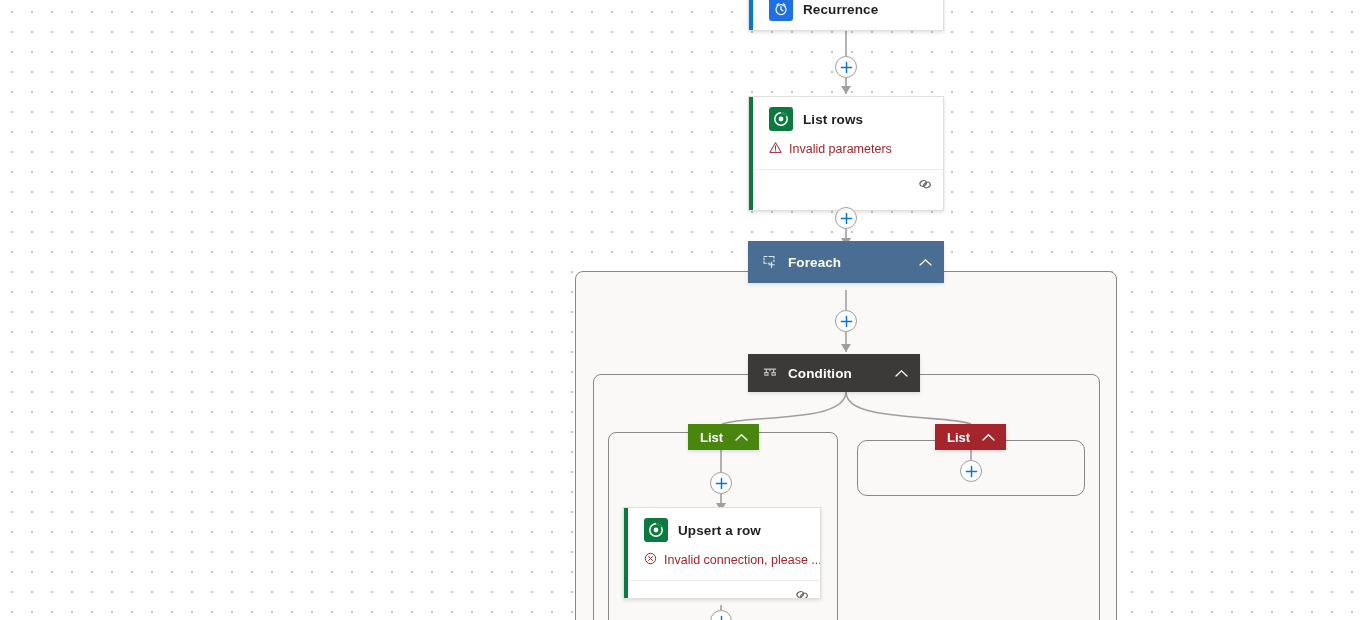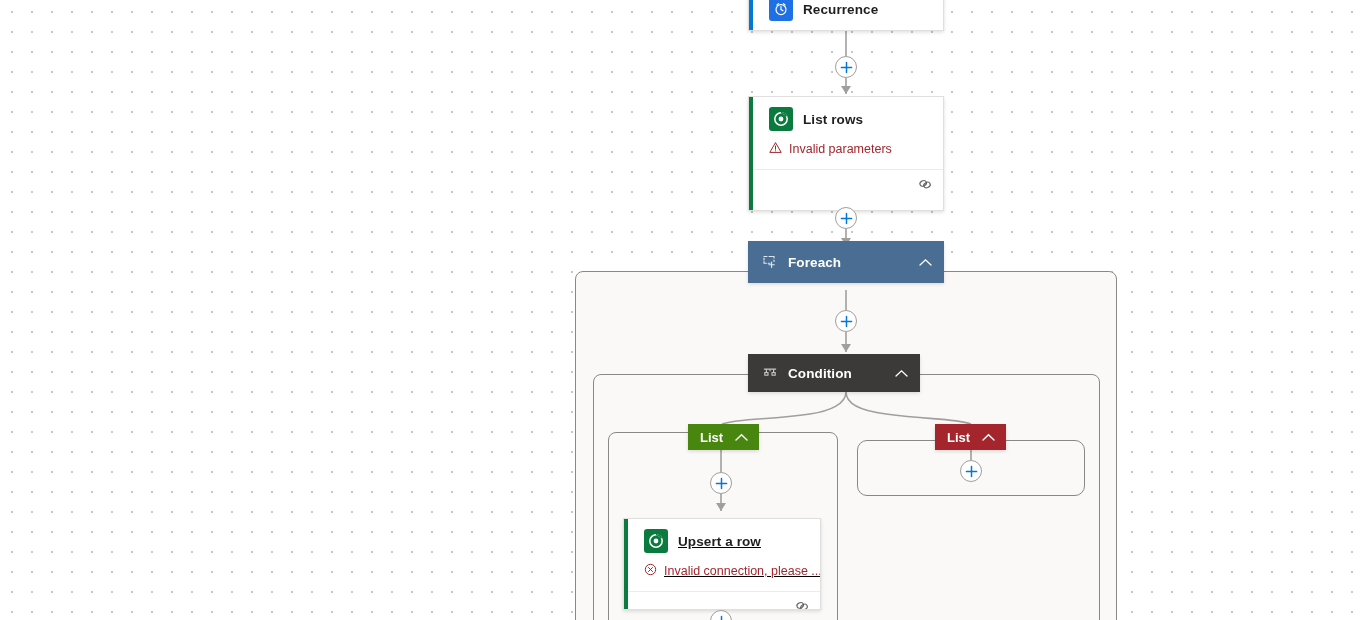--- a/index.html
+++ b/index.html
@@ -69,21 +69,21 @@
     border-top:1px solid #edebe9;
     height:32px;
     display:flex;align-items:center;justify-content:flex-end;
     padding-right:10px;
   }
 
   
   #card-recurrence{left:748px;top:-14px;width:196px;height:45px;}
   #card-recurrence .card-head{height:44px;}
   #card-listrows{left:748px;top:96px;width:196px;height:115px;}
-  #card-upsert{left:623px;top:518px;width:198px;height:92px;text-decoration:underline;}
+  #card-upsert{left:623px;top:507px;width:198px;height:92px;}
 
   
   .scope-head{
     position:absolute;
     display:flex;align-items:center;
     box-sizing:border-box;
     box-shadow:0 1.6px 3.6px rgba(0,0,0,.13), 0 0.3px 0.9px rgba(0,0,0,.10);
   }
   .scope-head .s-icon{
     width:16px;height:16px;flex:0 0 16px;

